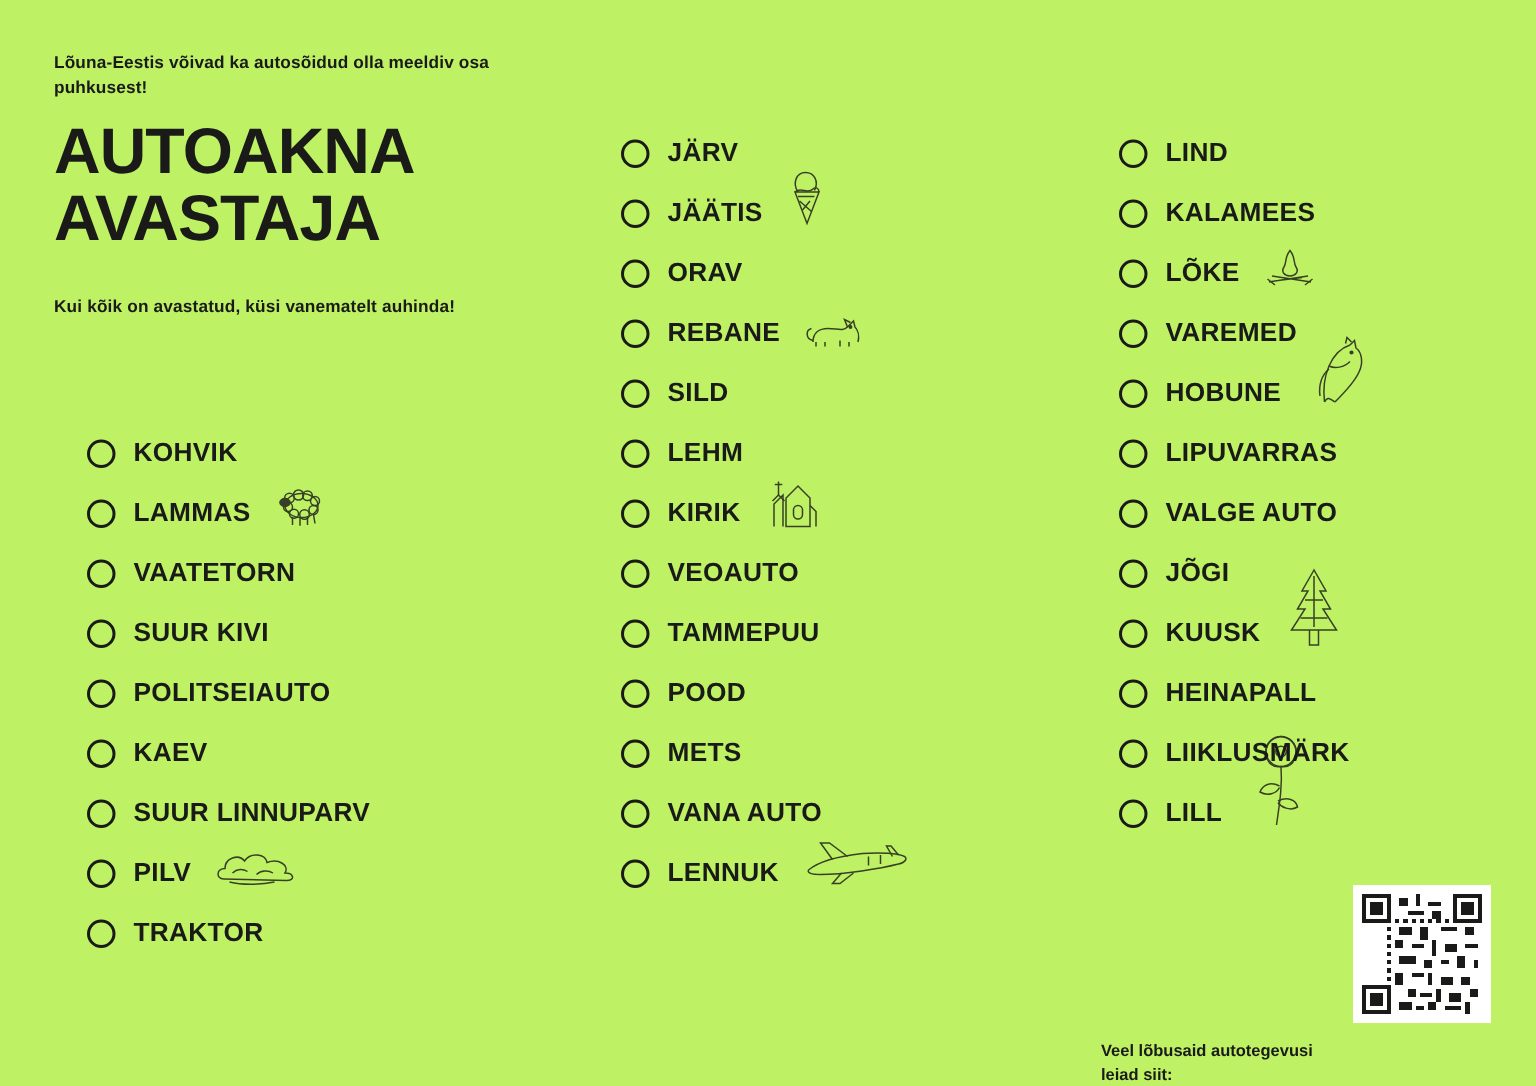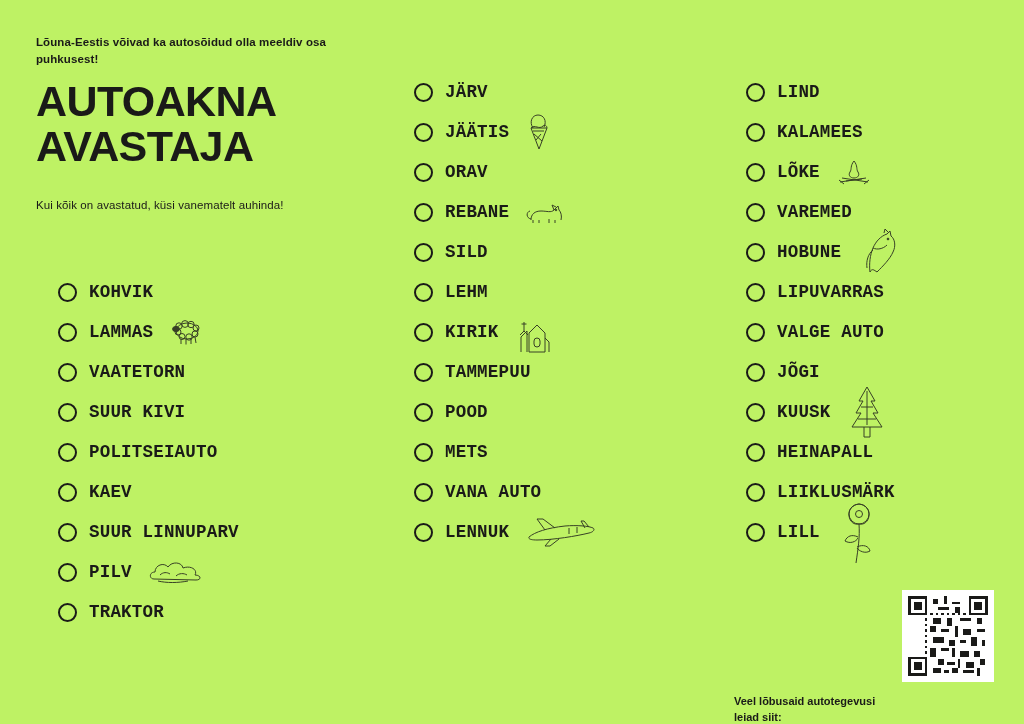--- a/index.html
+++ b/index.html
@@ -46,40 +46,39 @@
   .title .line { display: block; }
   .desc {
     font-size: 11.5px;
     font-weight: 700;
     line-height: 1.5;
     letter-spacing: .1px;
     margin-bottom: 14px;
   }
   .desc2 {
     font-size: 11.5px;
-    font-weight: 400;
+    font-weight: 700;
     line-height: 1.5;
     letter-spacing: .1px;
     margin-bottom: 16px;
   }
 
   
   .col {
     position: absolute;
   }
   #col-left  { left: 58px;  top: 272px; width: 320px; }
   #col-mid   { left: 414px; top: 72px;  width: 320px; }
   #col-right { left: 746px; top: 72px;  width: 300px; }
 
   .item {
     display: flex;
-    align-items: center;
+    align-items: flex-end;
     height: 40px;
     gap: 12px;
-    font-family: Liberation Mono, monospace;
   }
   .check {
     width: 19px;
     height: 19px;
     min-width: 19px;
     border: 2px solid #1a1a18;
     border-radius: 50%;
     box-sizing: border-box;
   }
   .label {
@@ -253,20 +252,24 @@
             <g fill="none" stroke="#1a1a18" stroke-width="1">
       <path d="M14 41 L14 22 L22 14 L30 22 L30 41 Z"></path>
       <path d="M6 41 L6 26 L12 20 L12 41"></path>
       <path d="M9 20 L9 11 M6.5 13 L11.5 13"></path>
       <path d="M9 20 L5 24 M9 20 L13 24"></path>
       <rect x="19" y="27" width="6" height="9" rx="3"></rect>
       <path d="M34 41 L34 31 L30 27"></path>
     </g>
           </svg>
         </span>
+      </div>
+      <div class="item">
+        <span class="check"></span>
+        <span class="label">VEOAUTO</span>
       </div>
       <div class="item">
         <span class="check"></span>
         <span class="label">TAMMEPUU</span>
       </div>
       <div class="item">
         <span class="check"></span>
         <span class="label">POOD</span>
       </div>
       <div class="item">

